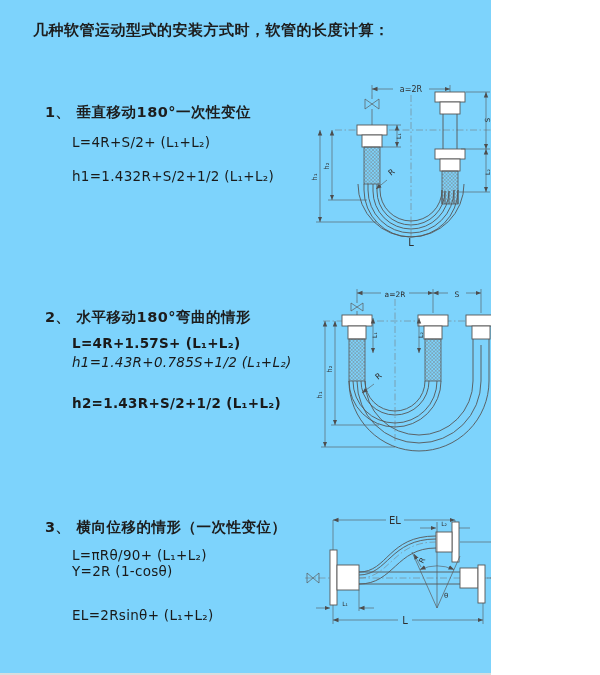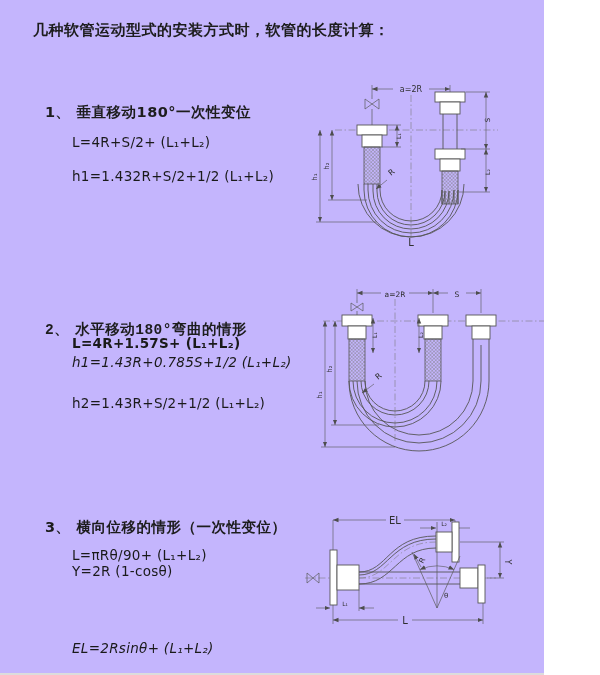--- a/index.html
+++ b/index.html
@@ -1,25 +1,25 @@
 <!DOCTYPE html>
 <html><head>
 <meta charset="utf-8">
 <style>
   html,body{margin:0;padding:0;background:#fff;}
-  .page{position:relative;width:544px;height:675px;background:#c4b5fd;overflow:hidden;
+  .page{position:relative;width:491px;height:675px;background:#7dd3fc;overflow:hidden;
         font-family:"DejaVu Sans","Liberation Sans",sans-serif;color:#1d1d1d;}
   .page::after{content:"";position:absolute;left:0;right:0;bottom:0;height:2px;background:#dcdcdc;}
   .doc-title{position:absolute;left:33px;top:21px;font-size:15px;font-weight:700;letter-spacing:.5px;}
   .heading{position:absolute;left:45px;font-size:14.5px;font-weight:700;letter-spacing:.5px;}
   .heading .num{margin-right:6px;}
   .formula{position:absolute;left:72px;font-size:13.5px;letter-spacing:.3px;color:#1a1a1a;}
   #s1-h{top:103px;} #s1-f0{top:134px;} #s1-f1{top:168px;} #s1-f2{top:198px;}
-  #s2-h{top:320px;font-family:Liberation Mono, monospace;} #s2-f0{top:335px;font-weight:bold;} #s2-f1{top:354px;font-style:italic;} #s2-f2{top:395px;}
-  #s3-h{top:518px;} #s3-f0{top:547px;} #s3-f1{top:563px;} #s3-f2{top:640px;font-style:italic;}
+  #s2-h{top:308px;} #s2-f0{top:335px;font-weight:bold;} #s2-f1{top:354px;font-style:italic;} #s2-f2{top:395px;font-weight:bold;}
+  #s3-h{top:518px;} #s3-f0{top:547px;} #s3-f1{top:563px;} #s3-f2{top:607px;}
   svg.diag{position:absolute;}
   #diag1{left:310px;top:80px;}
   #diag2{left:315px;top:285px;}
   #diag3{left:300px;top:508px;}
   .ln{fill:none;stroke:#565656;stroke-width:0.9;}
   .fl{fill:#ffffff;stroke:#565656;stroke-width:0.9;}
   .dim{fill:none;stroke:#555555;stroke-width:0.6;}
   .thin{fill:none;stroke:#5a5a5a;stroke-width:0.7;}
   .cl{fill:none;stroke:#787878;stroke-width:0.55;stroke-dasharray:7 2.5 1.5 2.5;}
   svg text{fill:#2f2f2f;font-family:"DejaVu Sans","Liberation Sans",sans-serif;}

